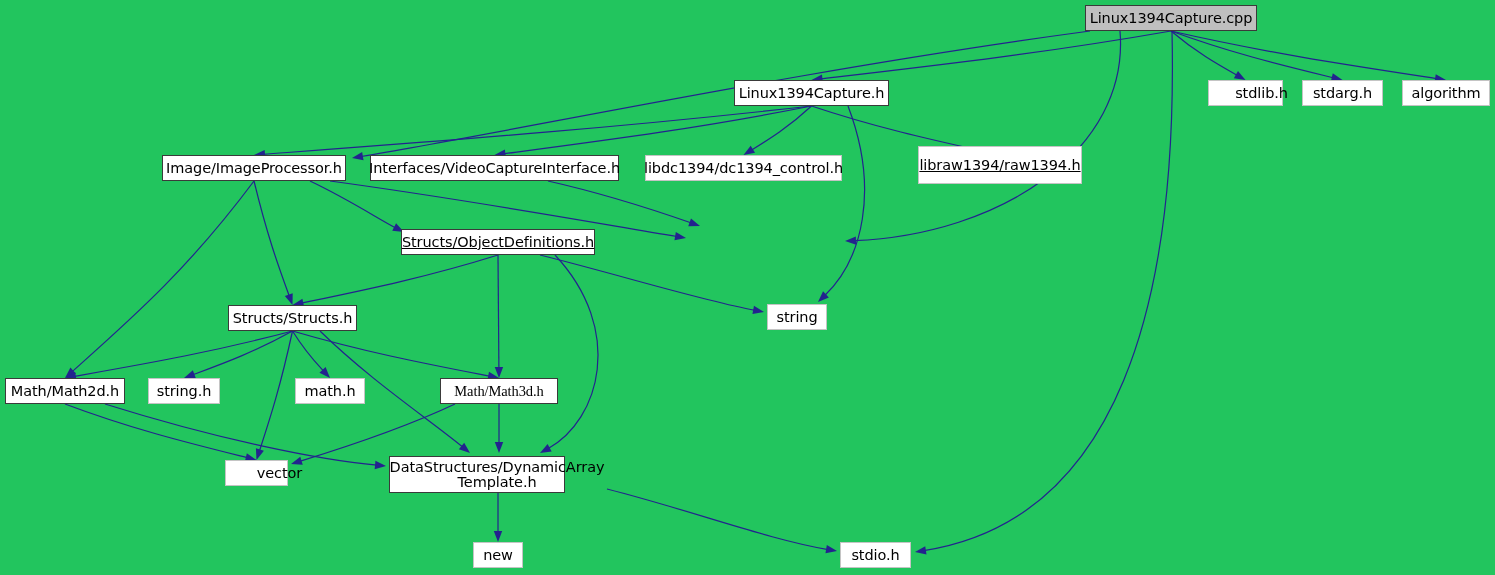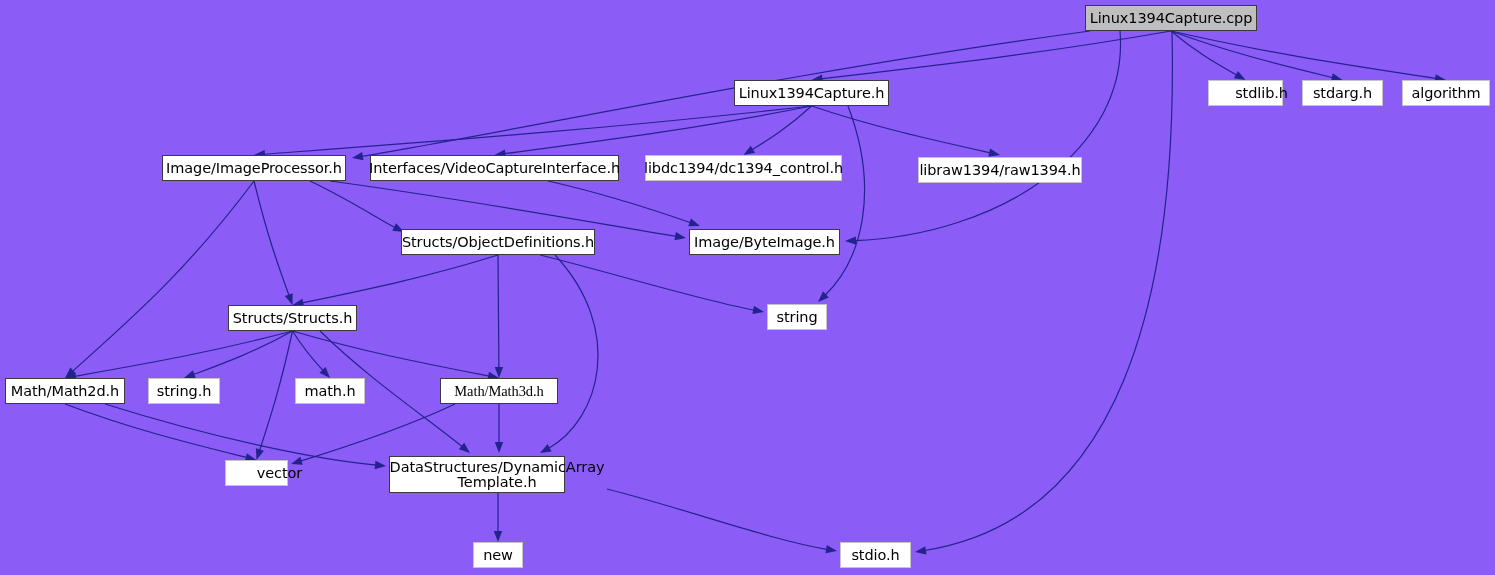--- a/index.html
+++ b/index.html
@@ -4,21 +4,21 @@
 <style>
   html, body {
     margin: 0;
     padding: 0;
     background: #ffffff;
   }
   #graph-root {
     position: relative;
     width: 1495px;
     height: 575px;
-    background: #8b5cf6;
+    background: #22c55e;
     font-family: "DejaVu Sans", "Liberation Sans", sans-serif;
     overflow: hidden;
   }
   #edge-layer {
     position: absolute;
     left: 0;
     top: 0;
     width: 1495px;
     height: 575px;
   }
@@ -121,23 +121,22 @@
       <polygon points="837,551 825.464877363897,553.3624025419189 826.8257626187182,545.0733741716448" fill="#23238e"></polygon>
     </svg>
 <div class="node current" style="left: 1085px; top: 5px; width: 172px; height: 26px;">Linux1394Capture.cpp</div>
     <div class="node lib" style="left: 1208px; top: 80px; width: 75px; height: 26px; padding-left: 32px;">stdlib.h</div>
     <div class="node lib" style="left: 1302px; top: 80px; width: 81px; height: 26px;">stdarg.h</div>
     <div class="node lib" style="left: 1402px; top: 80px; width: 88px; height: 26px;">algorithm</div>
     <div class="node local" style="left: 734px; top: 80px; width: 155px; height: 26px;">Linux1394Capture.h</div>
     <div class="node local" style="left: 370px; top: 155px; width: 249px; height: 26px;">Interfaces/VideoCaptureInterface.h</div>
     <div class="node local" style="left: 162px; top: 155px; width: 184px; height: 26px;">Image/ImageProcessor.h</div>
     <div class="node lib" style="left: 645px; top: 155px; width: 197px; height: 26px;">libdc1394/dc1394_control.h</div>
-    <div class="node lib" style="left: 918px; top: 157px; width: 164px; height: 26px;">libraw1394/raw1394.h</div>
-    <div class="node local" style="left: 401px; top: 229px; width: 194px; height: 26px;">Structs/ObjectDefinitions.h</div>
-    <div class="node local" style="left: 689px; top: 229px; width: 151px; height: 26px;">Image/ByteImage.h</div>
+    <div class="node lib" style="left: 918px; top: 146px; width: 164px; height: 38px; text-decoration: underline;">libraw1394/raw1394.h</div>
+    <div class="node local" style="left: 401px; top: 229px; width: 194px; height: 26px; text-decoration: underline;">Structs/ObjectDefinitions.h</div>
     <div class="node local" style="left: 228px; top: 305px; width: 129px; height: 26px;">Structs/Structs.h</div>
     <div class="node lib" style="left: 767px; top: 304px; width: 60px; height: 26px;">string</div>
     <div class="node local" style="left: 5px; top: 378px; width: 120px; height: 26px;">Math/Math2d.h</div>
     <div class="node lib" style="left: 148px; top: 378px; width: 72px; height: 26px;">string.h</div>
     <div class="node lib" style="left: 295px; top: 378px; width: 70px; height: 26px;">math.h</div>
     <div class="node local" style="left: 440px; top: 378px; width: 118px; height: 26px; font-family: Liberation Serif, serif;">Math/Math3d.h</div>
     <div class="node lib" style="left: 225px; top: 460px; width: 63px; height: 26px; padding-left: 46px;">vector</div>
     <div class="node local" style="left: 389px; top: 456px; width: 176px; height: 37px; padding-left: 40px;">DataStructures/DynamicArray
 Template.h</div>
     <div class="node lib" style="left: 473px; top: 542px; width: 50px; height: 26px;">new</div>

